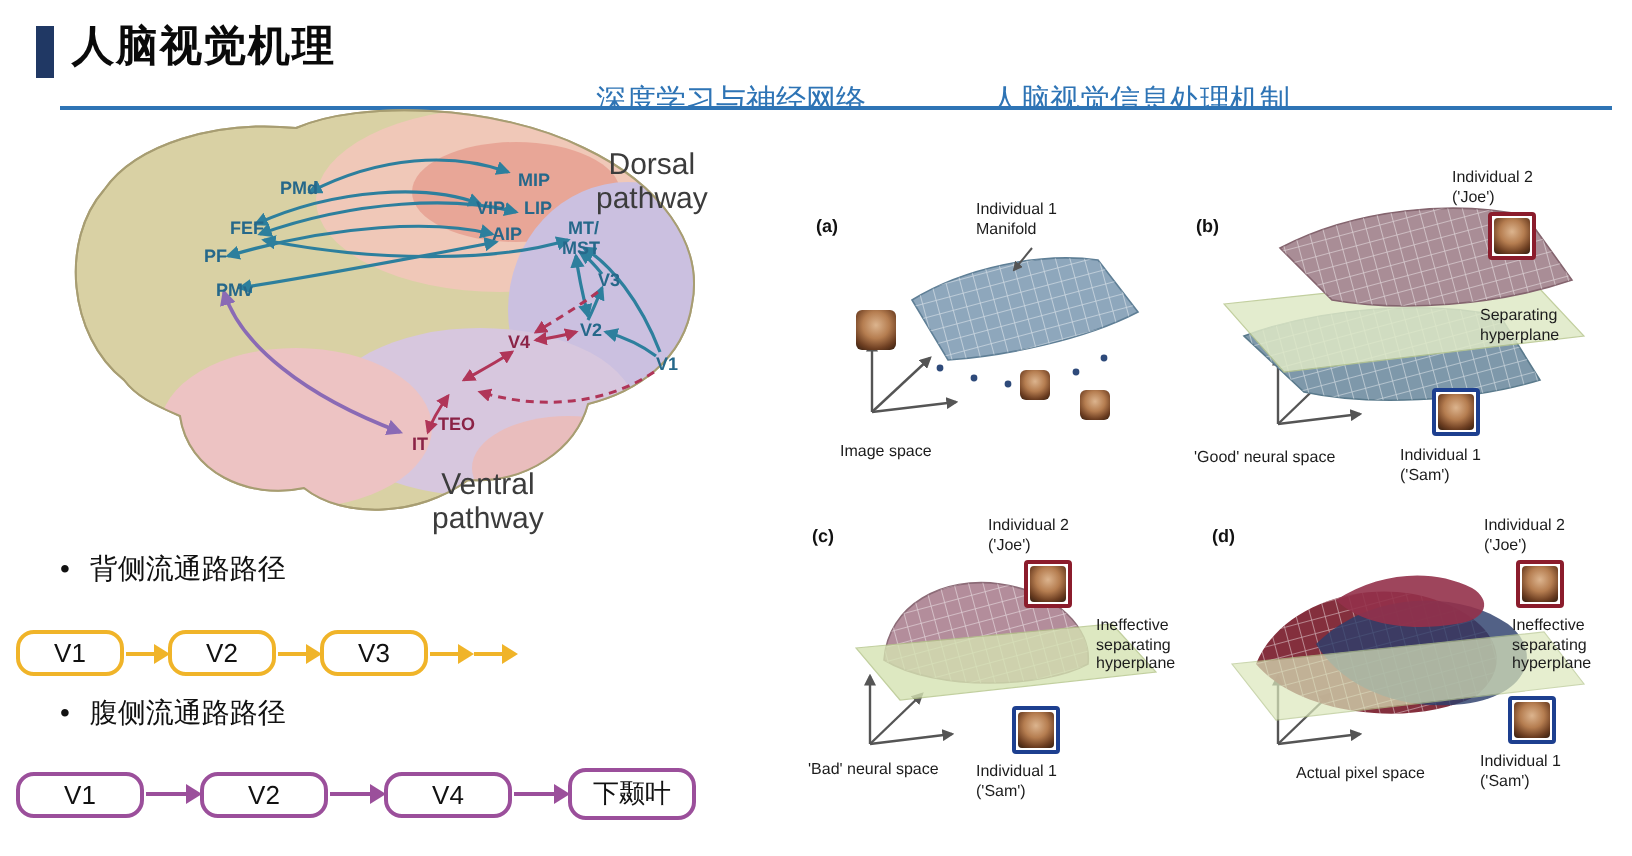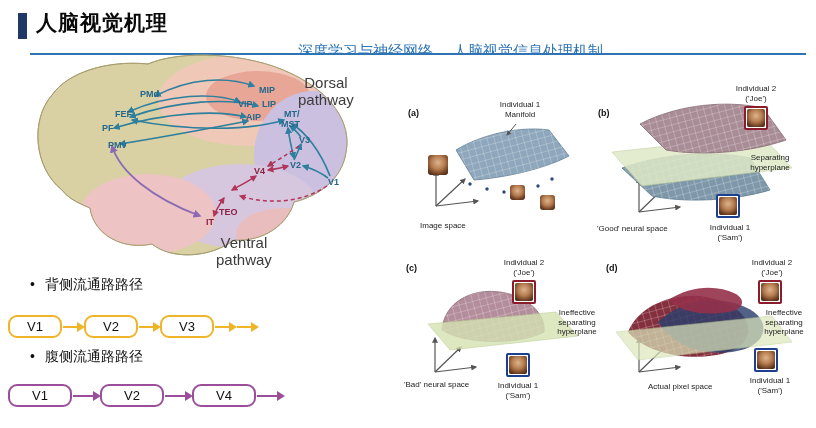--- a/index.html
+++ b/index.html
@@ -6,31 +6,31 @@
   .slide{position:relative;width:816px;height:428px;background:#ffffff;overflow:hidden;
          font-family:"Liberation Sans",sans-serif;}
   .abs{position:absolute;}
 
   
   .accent-bar{position:absolute;left:18px;top:13px;width:9px;height:26px;background:#203864;}
   .slide-title{position:absolute;left:36px;top:9px;font-size:21px;font-weight:bold;color:#0a0a0a;
                letter-spacing:1px;margin:0;}
   .rule{position:absolute;left:30px;top:53px;width:776px;height:2px;background:#2e74b5;}
   .watermark-strip{position:absolute;left:298px;top:41px;width:480px;height:12px;overflow:hidden;
-                   display:flex;gap:20px;text-align:right;}
+                   display:flex;gap:62px;text-align:right;}
   .watermark-strip span{font-size:15px;line-height:19px;color:#2e74b5;white-space:nowrap;}
 
   
   .blabel{position:absolute;font-size:9px;font-weight:bold;color:#26688a;line-height:1.05;}
   .blabel.maroon{color:#8b2346;}
   .pathway-label{position:absolute;font-size:15px;color:#3c3c3c;white-space:pre-line;
                  text-align:center;line-height:1.15;}
   .ptag{position:absolute;font-size:9px;font-weight:bold;color:#111;}
   .flabel{position:absolute;font-size:8px;color:#1c1c1c;line-height:1.2;white-space:pre-line;
-          text-align:center;}
+          text-align:left;}
 
   
   .face-box{position:absolute;width:24px;height:24px;border:2px solid;border-radius:2px;
             box-sizing:border-box;padding:1px;background:#fff;}
   .face-box.red{border-color:#8b1c2c;}
   .face-box.blue{border-color:#1d3f8f;}
   .face-photo{width:100%;height:100%;border-radius:2px;
     background:radial-gradient(circle at 50% 38%, #dcb48e 0%, #b57d50 42%, #6e3f22 74%, #311c0e 100%);}
   .face-free{position:absolute;border-radius:3px;
     background:radial-gradient(circle at 50% 38%, #dcb48e 0%, #b57d50 42%, #6e3f22 74%, #311c0e 100%);}
@@ -271,15 +271,16 @@
   </div>
 
   <div class="flow-heading" style="left:30px;top:348px">腹侧流通路路径</div>
   <div class="flow-row ventral-row" style="left:8px;top:384px">
     <span class="flow-node">V1</span>
     <span class="arrow"></span>
     <span class="flow-node">V2</span>
     <span class="arrow"></span>
     <span class="flow-node">V4</span>
     <span class="arrow"></span>
+    <span class="flow-node">下颞叶</span>
   </div>
 
 </div>
 
 </body></html>

